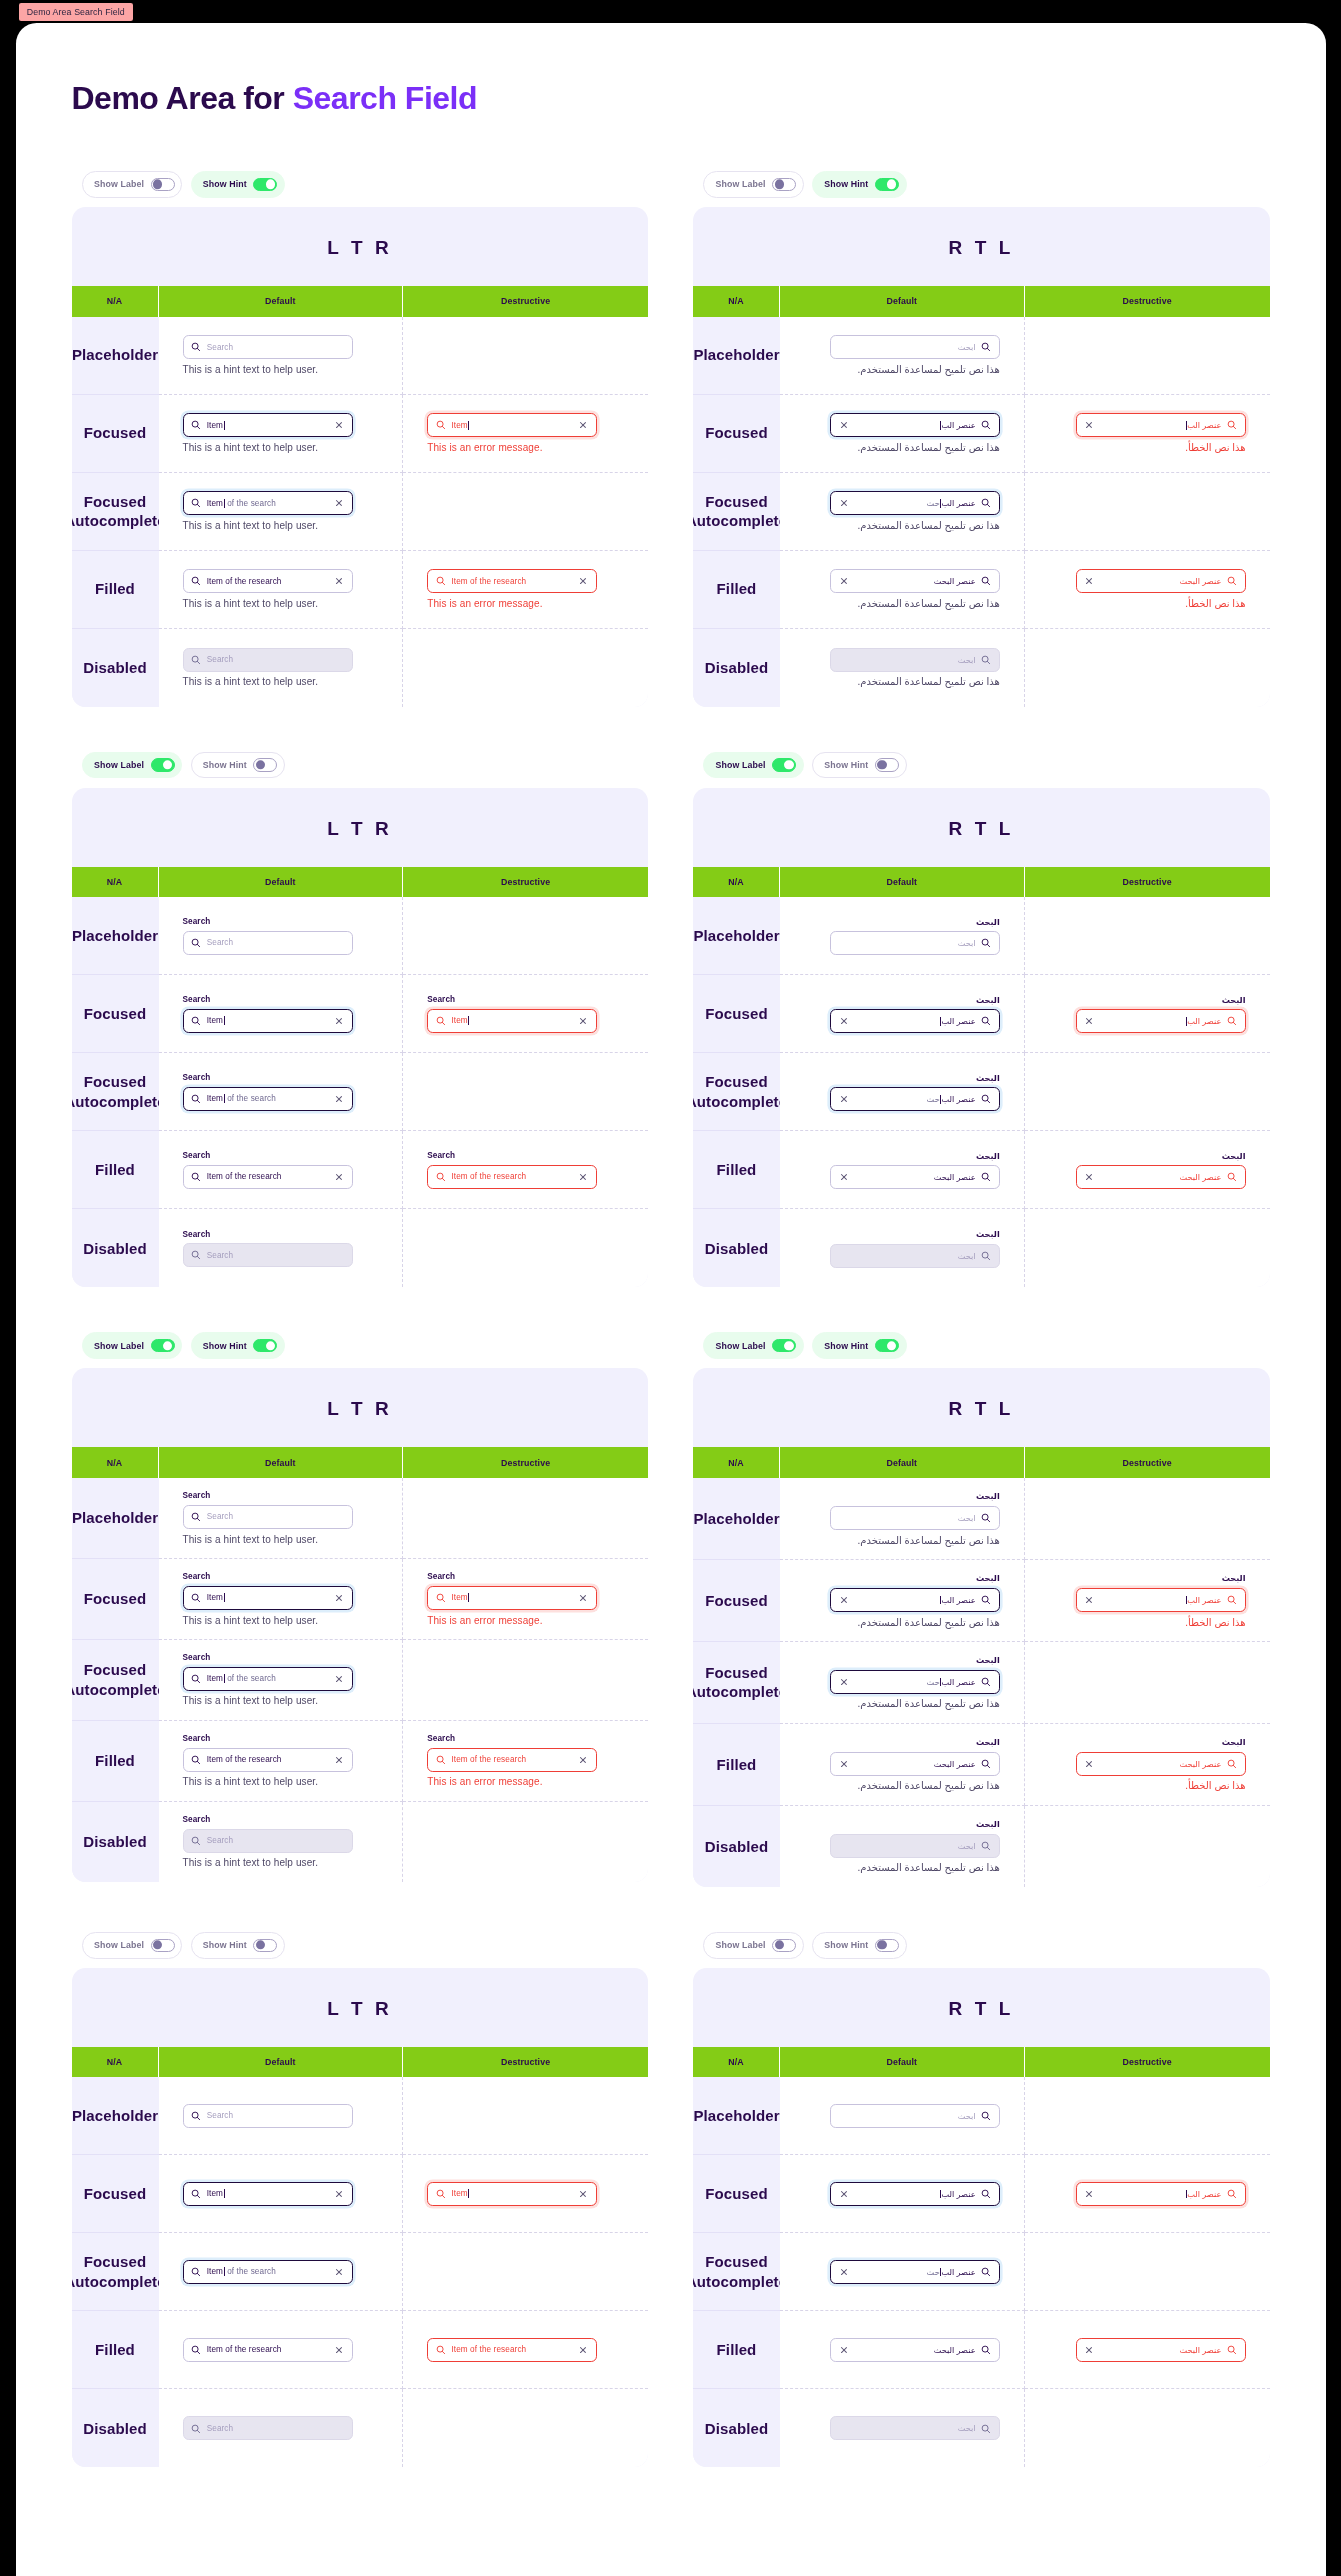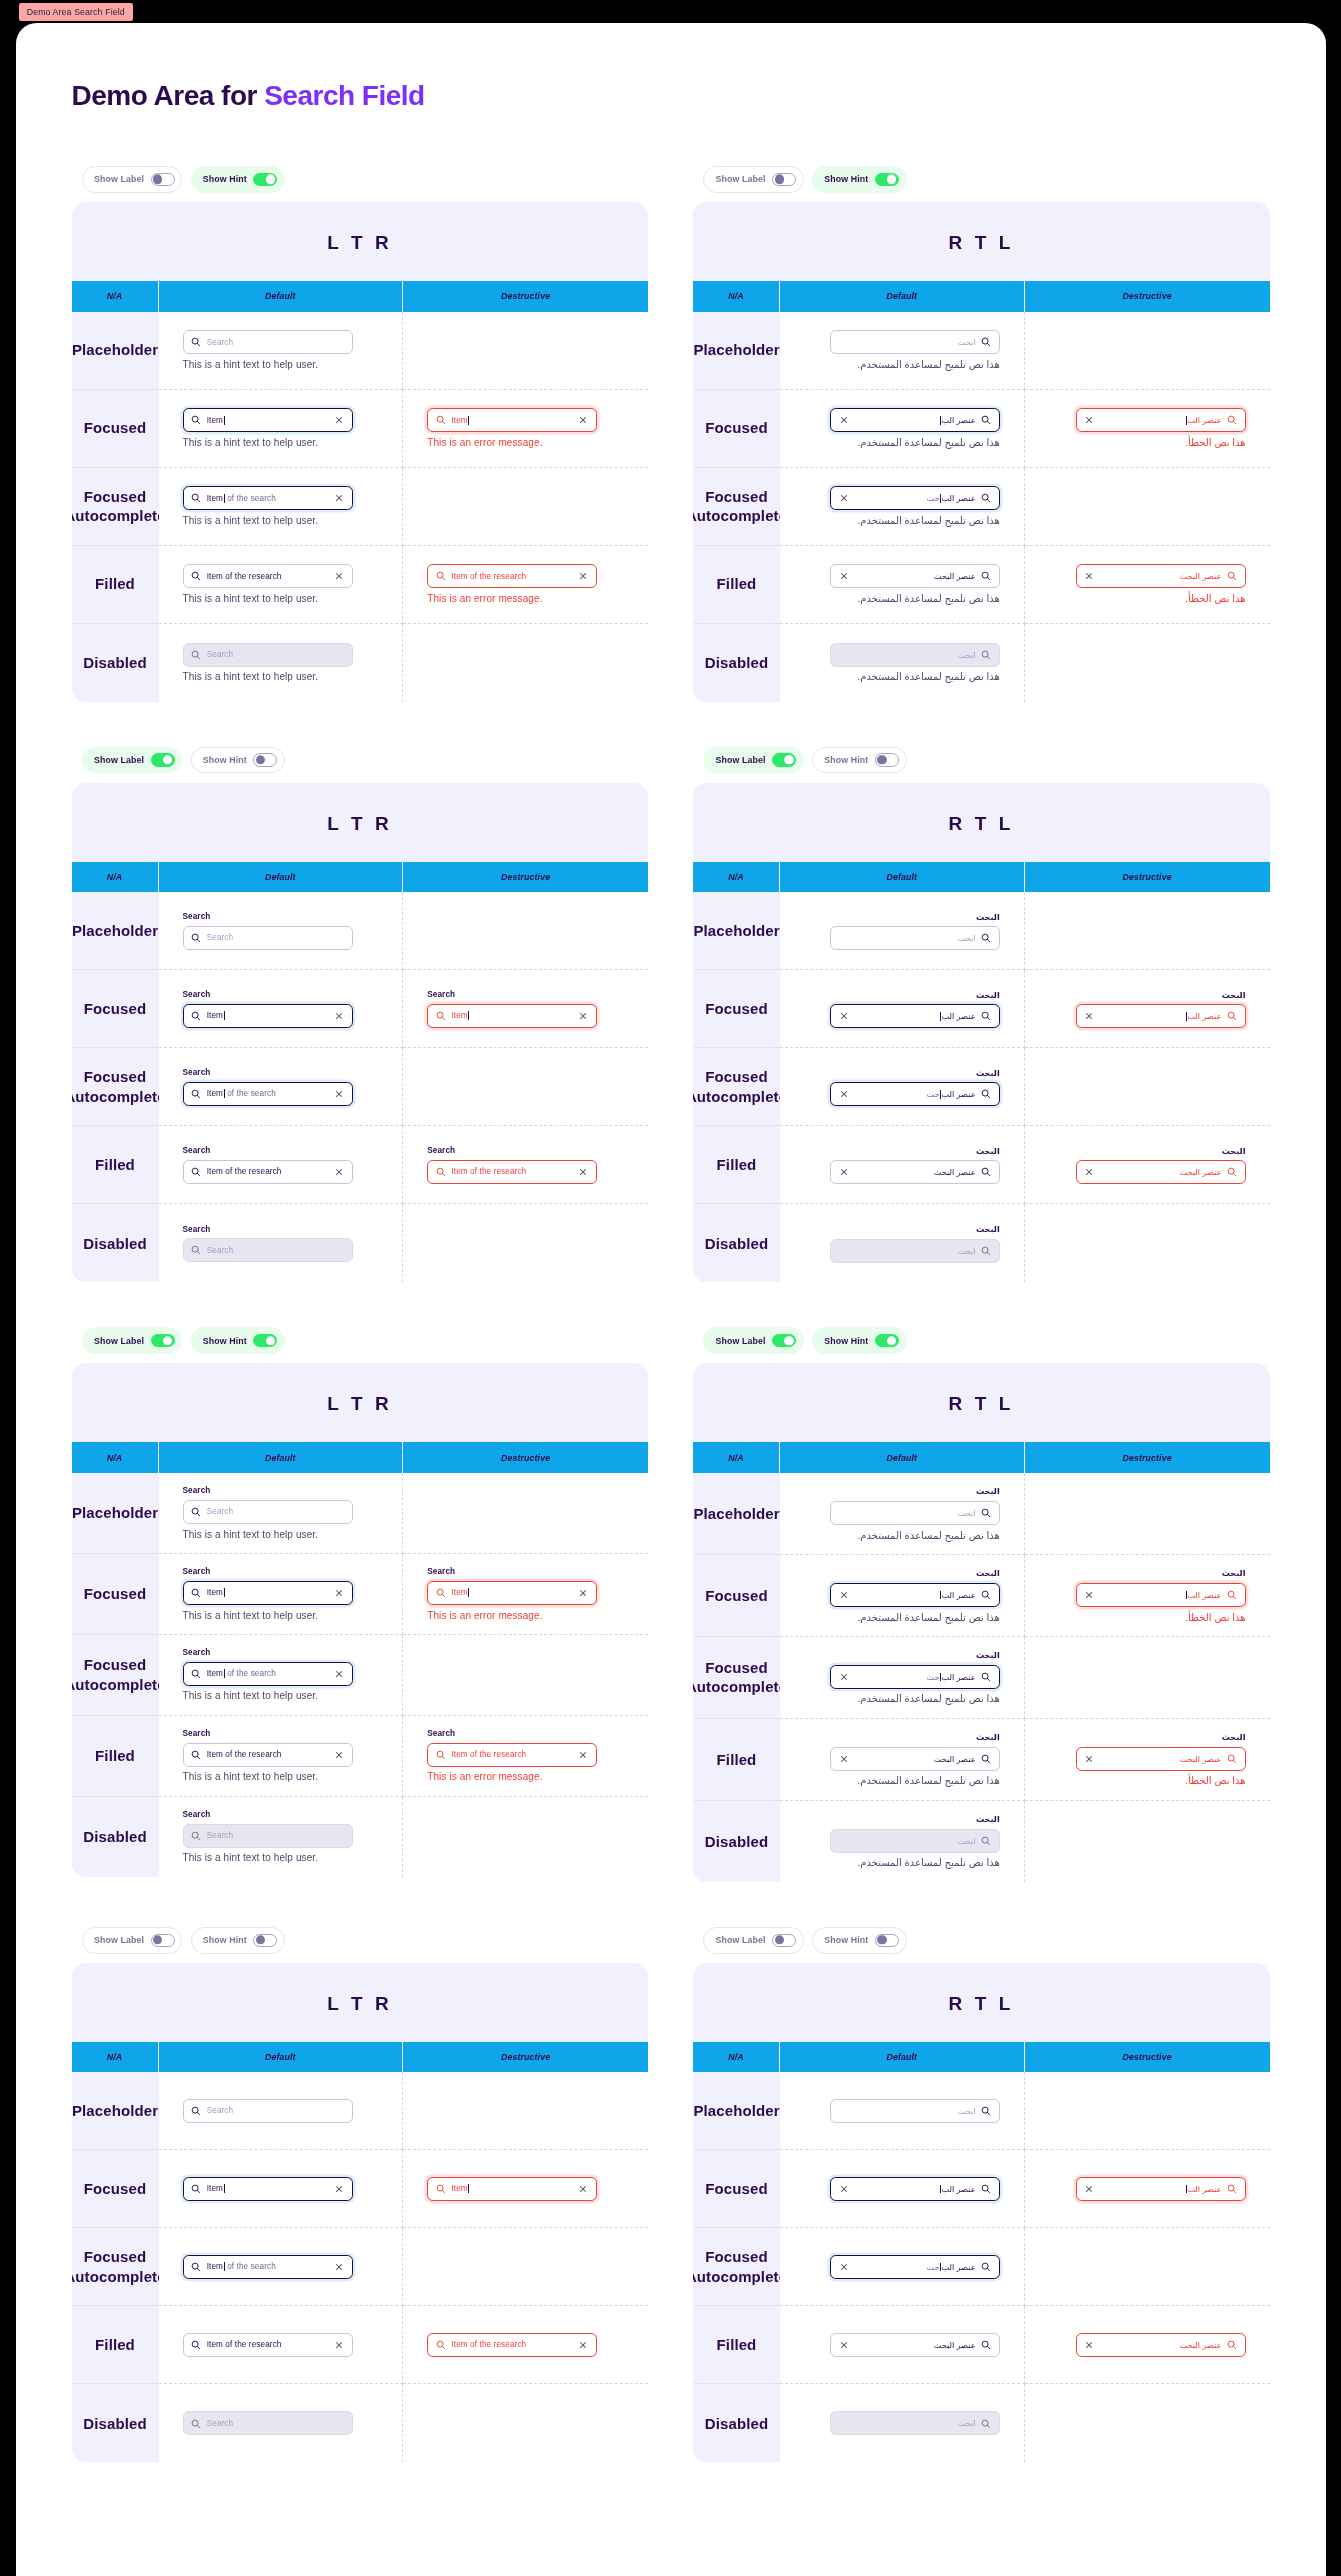--- a/index.html
+++ b/index.html
@@ -28,21 +28,21 @@
     position: relative;
     margin: 23px 15.5px 15.5px 15.5px;
     background: #ffffff;
     border-radius: 20.6px;
     min-height: 2597px;
     padding: 0 0 41px 0;
     overflow: hidden;
   }
 
   .page-title {
-    font-size: 28px;
+    font-size: 32px;
     font-weight: 700;
     letter-spacing: -0.5px;
     color: #2b0a4d;
     padding: 57px 0 0 56px;
   }
   .page-title .accent { color: #7b2ff7; }
 
   
   .section-grid {
     display: grid;
@@ -122,22 +122,21 @@
     text-align: center;
     font-size: 19px;
     font-weight: 700;
     letter-spacing: 3.6px;
     color: #2b0a4d;
     padding: 30px 0 27px 0;
   }
   .thead {
     display: grid;
     grid-template-columns: 87px 1fr 1fr;
-    background: #0ea5e9;
-    font-style: italic;
+    background: #84cc16;
   }
   .th {
     text-align: center;
     font-size: 8.8px;
     font-weight: 700;
     color: #2b0a4d;
     padding: 10.3px 3.1px;
     letter-spacing: 0.1px;
     border-right: 0.5px solid #ffffff;
   }

